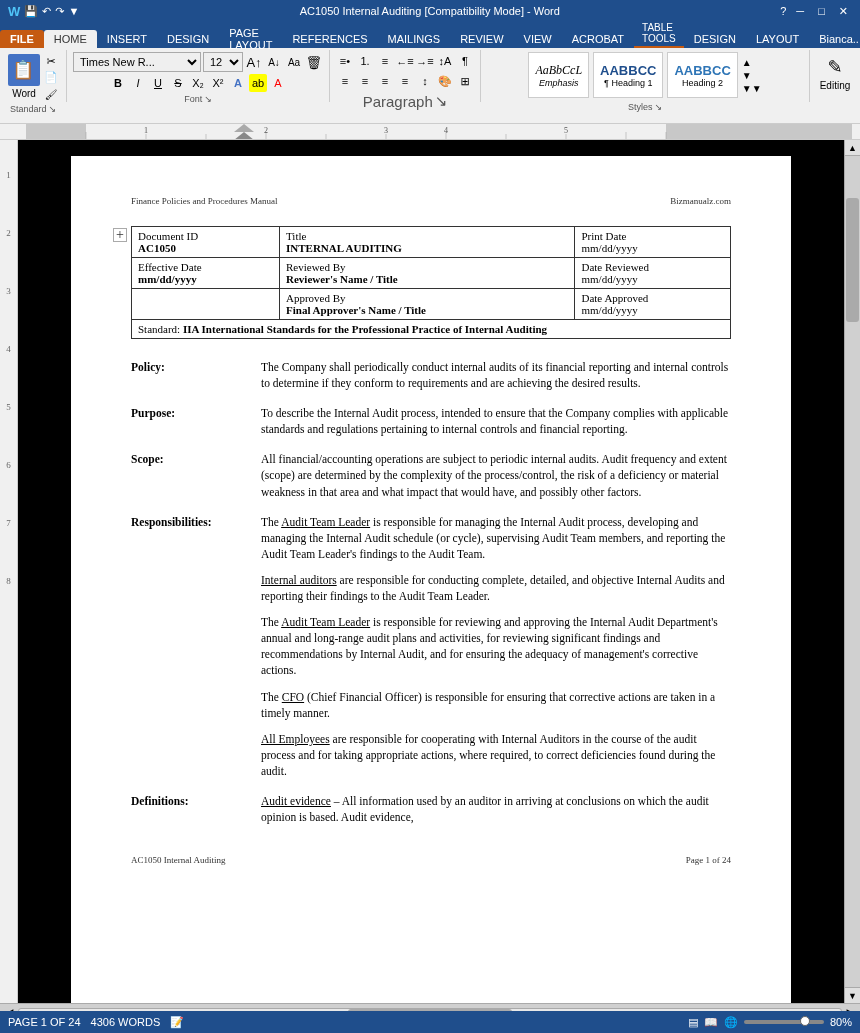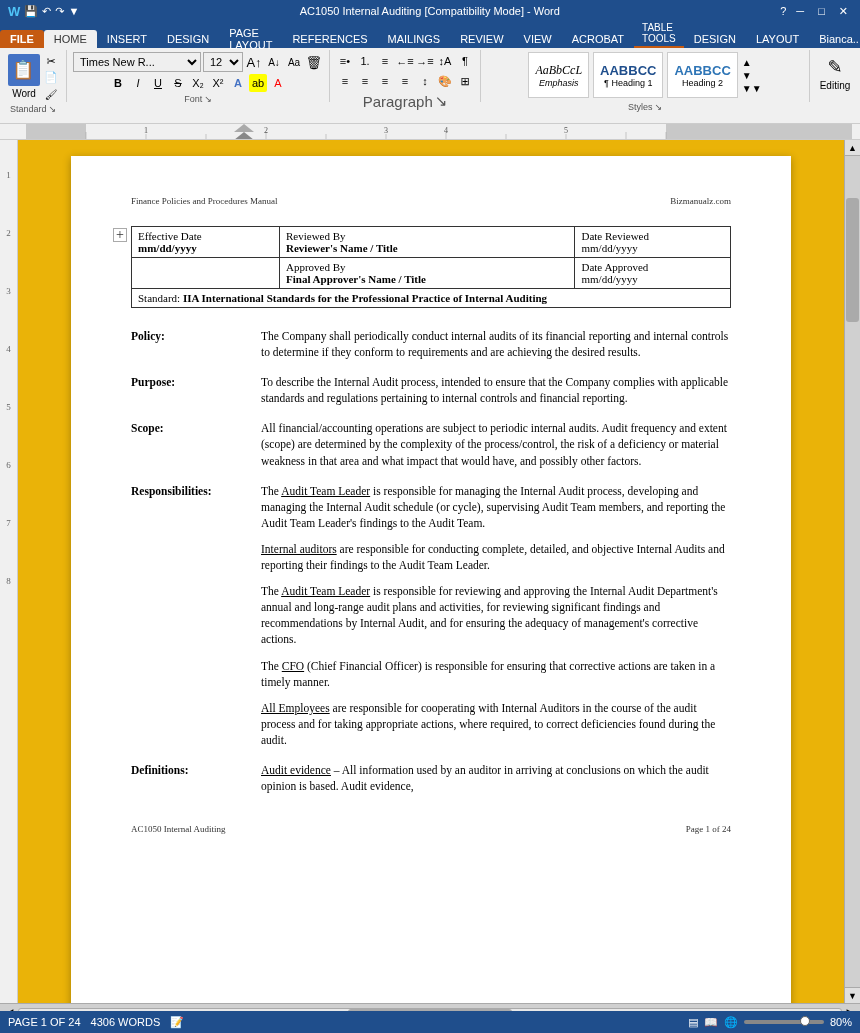--- a/index.html
+++ b/index.html
@@ -123,21 +123,21 @@
       align-items: center;
       font-size: 9px;
       color: #666;
       padding-top: 30px;
       gap: 48px;
     }
     .page-area {
       flex: 1;
       overflow-y: auto;
       padding: 16px 30px;
-      background: #eab308;
+      background: #000000;
     }
 
     
     .page {
       background: white;
       width: 720px;
       margin: 0 auto;
       padding: 40px 60px;
       min-height: 900px;
       box-shadow: 0 2px 8px rgba(0,0,0,0.3);
@@ -483,20 +483,25 @@
         <span>Finance Policies and Procedures Manual</span>
         <span>Bizmanualz.com</span>
       </div>
 
       <div style="position:relative;">
         <span style="position:absolute;left:-18px;top:2px;font-size:14px;color:#333;cursor:pointer;border:1px solid #aaa;width:14px;height:14px;display:flex;align-items:center;justify-content:center;background:white;">+</span>
       </div>
 
       <table class="doc-table">
         <tbody>
+            <tr>
+          <td class="label-cell">Document ID<br><strong>AC1050</strong></td>
+          <td colspan="1">Title<br><strong>INTERNAL AUDITING</strong></td>
+          <td>Print Date<br>mm/dd/yyyy</td>
+        </tr>
         <tr>
           <td>Effective Date<br><strong>mm/dd/yyyy</strong></td>
           <td>Reviewed By<br><strong>Reviewer's Name / Title</strong></td>
           <td>Date Reviewed<br>mm/dd/yyyy</td>
         </tr>
         <tr>
           <td></td>
           <td>Approved By<br><strong>Final Approver's Name / Title</strong></td>
           <td>Date Approved<br>mm/dd/yyyy</td>
         </tr>

